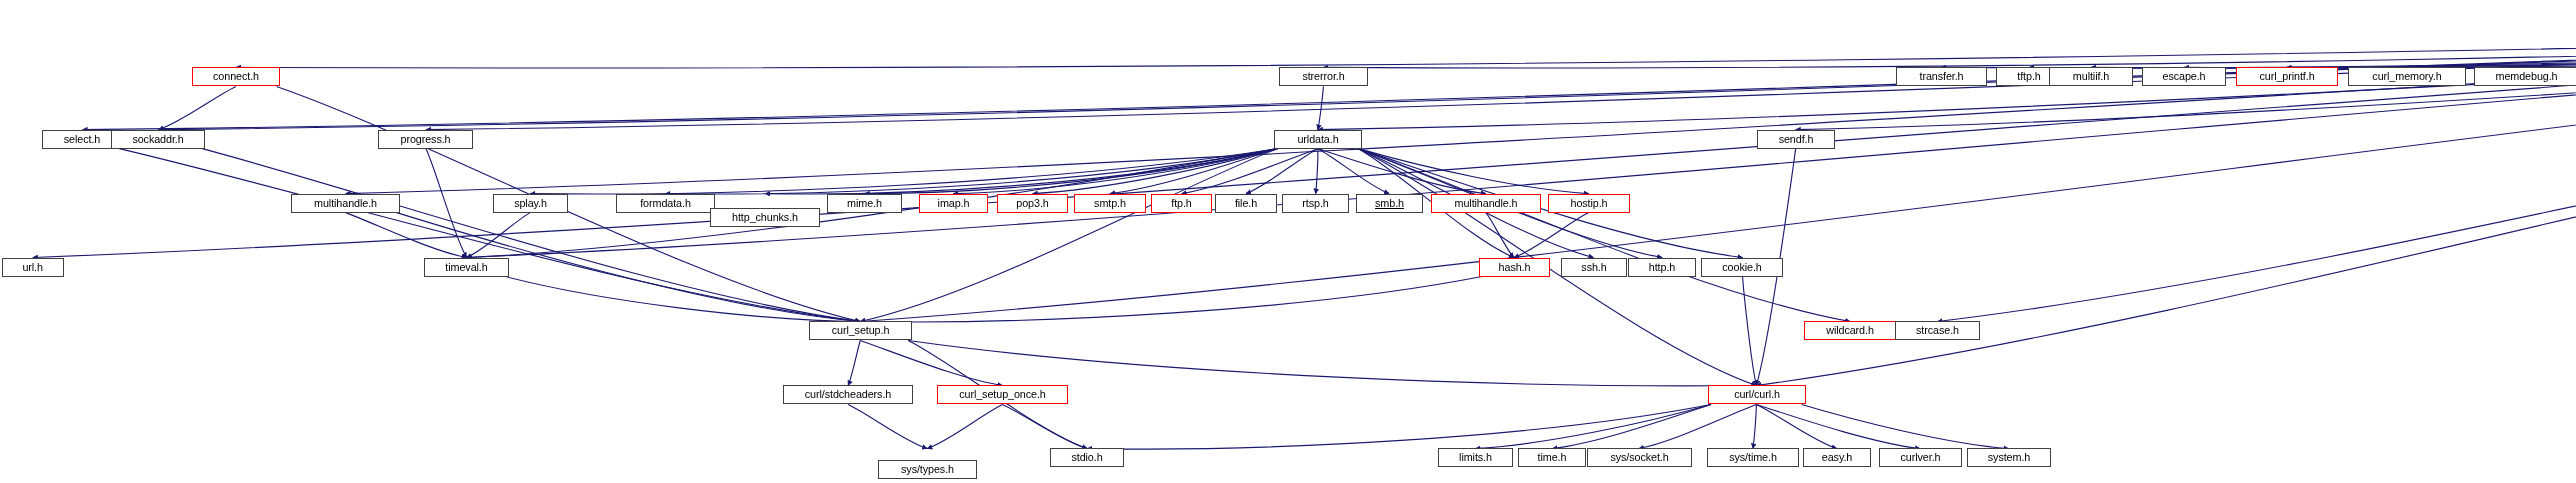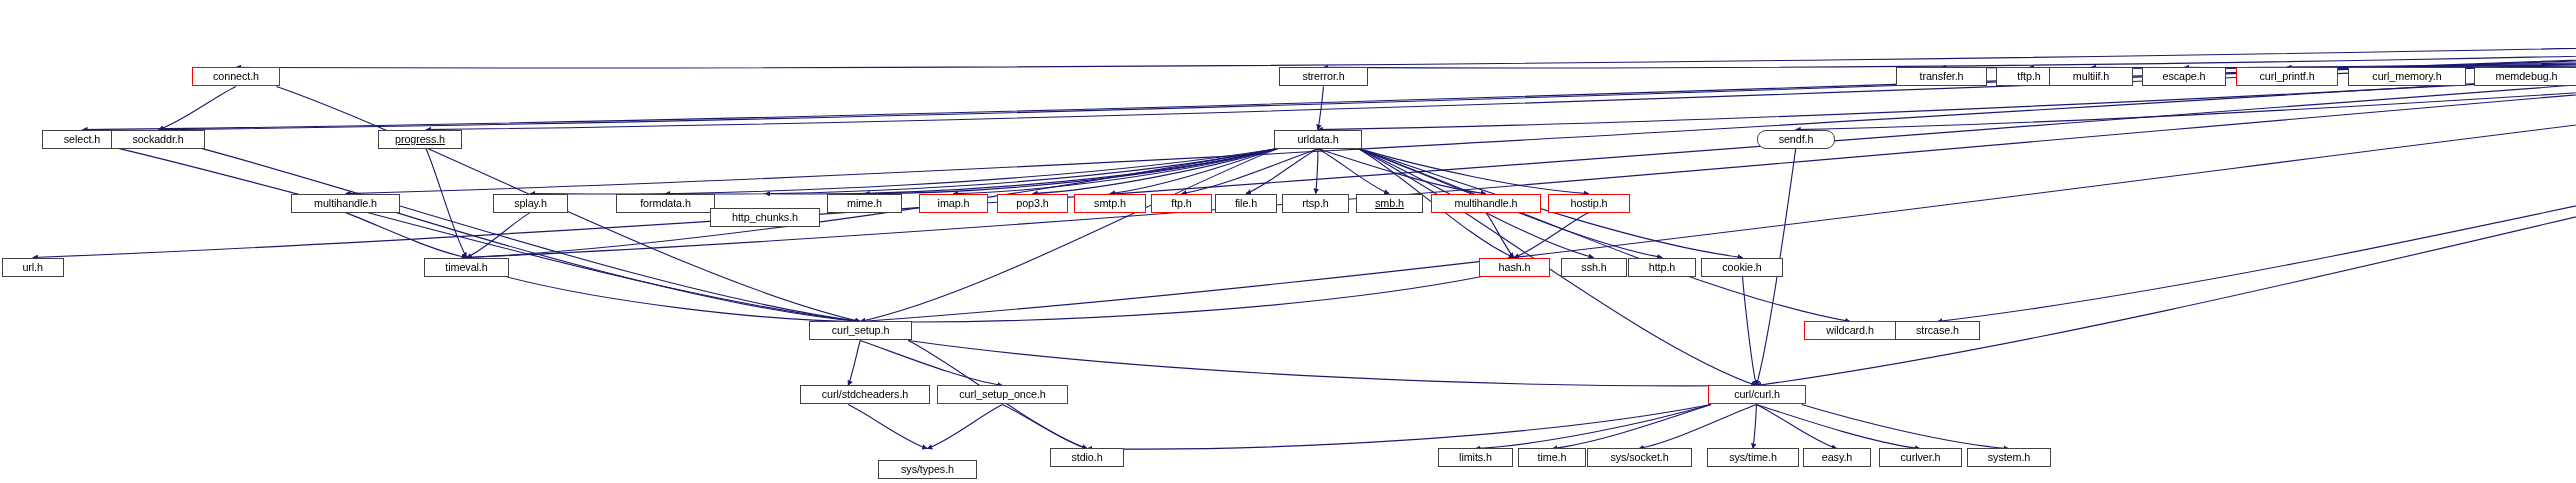--- a/index.html
+++ b/index.html
@@ -129,24 +129,24 @@
         <path d="M 2032.5 468 C 2032.578915556243 476.9336142237343, 2030.131566222497 509.0589155562428, 2028.5 519" fill="none" stroke="#191970" stroke-width="1.3" marker-end="url(#arrow)"></path>
         <path d="M 2032.5 468 C 2057.7483495705505 479.95363094478904, 2098.39933982822 510.4316504294495, 2125.5 519" fill="none" stroke="#191970" stroke-width="1.3" marker-end="url(#arrow)"></path>
         <path d="M 2032.5 468 C 2084.443929143398 484.91335588452455, 2166.977571657359 512.686070856602, 2222 519" fill="none" stroke="#191970" stroke-width="1.3" marker-end="url(#arrow)"></path>
         <path d="M 2085 468 C 2150.728253415078 487.58784248682764, 2254.991301366031 513.9017465849216, 2324.5 519" fill="none" stroke="#191970" stroke-width="1.3" marker-end="url(#arrow)"></path>
       </g>
   </svg>
   <div id="nodes">
       <div class="node dark" style="left: 42px; top: 130px; width: 80px;">select.h</div>
       <div class="node dark" style="left: 111px; top: 130px; width: 94px;">sockaddr.h</div>
       <div class="node red" style="left: 192px; top: 67px; width: 88px;">connect.h</div>
-      <div class="node dark" style="left: 378px; top: 130px; width: 84px; text-decoration: underline;">progress.h</div>
+      <div class="node dark" style="left: 378px; top: 130px; width: 95px;">progress.h</div>
       <div class="node dark" style="left: 1279px; top: 67px; width: 89px;">strerror.h</div>
       <div class="node dark" style="left: 1274px; top: 130px; width: 88px;">urldata.h</div>
-      <div class="node dark" style="left: 1757px; top: 130px; width: 78px; border-radius: 9px;">sendf.h</div>
+      <div class="node dark" style="left: 1757px; top: 130px; width: 78px;">sendf.h</div>
       <div class="node dark" style="left: 1896px; top: 67px; width: 91px;">transfer.h</div>
       <div class="node dark" style="left: 1996px; top: 67px; width: 66px;">tftp.h</div>
       <div class="node dark" style="left: 2049px; top: 67px; width: 84px;">multiif.h</div>
       <div class="node dark" style="left: 2142px; top: 67px; width: 84px;">escape.h</div>
       <div class="node red" style="left: 2236px; top: 67px; width: 102px;">curl_printf.h</div>
       <div class="node dark" style="left: 2348px; top: 67px; width: 118px;">curl_memory.h</div>
       <div class="node dark" style="left: 2474px; top: 67px; width: 105px;">memdebug.h</div>
       <div class="node dark" style="left: 1.7px; top: 258px; width: 62px;">url.h</div>
       <div class="node dark" style="left: 291px; top: 194px; width: 109px;">multihandle.h</div>
       <div class="node dark" style="left: 493px; top: 194px; width: 75px;">splay.h</div>
@@ -163,21 +163,21 @@
       <div class="node dark" style="left: 1356px; top: 194px; width: 67px; text-decoration: underline;">smb.h</div>
       <div class="node red" style="left: 1431px; top: 194px; width: 110px;">multihandle.h</div>
       <div class="node red" style="left: 1548px; top: 194px; width: 82px;">hostip.h</div>
       <div class="node red" style="left: 1479px; top: 258px; width: 71px;">hash.h</div>
       <div class="node dark" style="left: 1561px; top: 258px; width: 66px;">ssh.h</div>
       <div class="node dark" style="left: 1628px; top: 258px; width: 68px;">http.h</div>
       <div class="node dark" style="left: 1701px; top: 258px; width: 82px;">cookie.h</div>
       <div class="node red" style="left: 1804px; top: 321px; width: 92px;">wildcard.h</div>
       <div class="node dark" style="left: 1895px; top: 321px; width: 85px;">strcase.h</div>
       <div class="node dark" style="left: 809px; top: 321px; width: 103px;">curl_setup.h</div>
-      <div class="node dark" style="left: 783px; top: 385px; width: 130px; margin-left: 17px;">curl/stdcheaders.h</div>
+      <div class="node dark" style="left: 783px; top: 385px; width: 130px;">curl/stdcheaders.h</div>
       <div class="node red" style="left: 937px; top: 385px; width: 131px;">curl_setup_once.h</div>
       <div class="node red" style="left: 1708px; top: 385px; width: 98px;">curl/curl.h</div>
       <div class="node dark" style="left: 878px; top: 448px; width: 99px; margin-top: 12px;">sys/types.h</div>
       <div class="node dark" style="left: 1050px; top: 448px; width: 74px;">stdio.h</div>
       <div class="node dark" style="left: 1438px; top: 448px; width: 75px;">limits.h</div>
       <div class="node dark" style="left: 1518px; top: 448px; width: 68px;">time.h</div>
       <div class="node dark" style="left: 1587px; top: 448px; width: 105px;">sys/socket.h</div>
       <div class="node dark" style="left: 1707px; top: 448px; width: 92px;">sys/time.h</div>
       <div class="node dark" style="left: 1803px; top: 448px; width: 68px;">easy.h</div>
       <div class="node dark" style="left: 1879px; top: 448px; width: 83px;">curlver.h</div>

